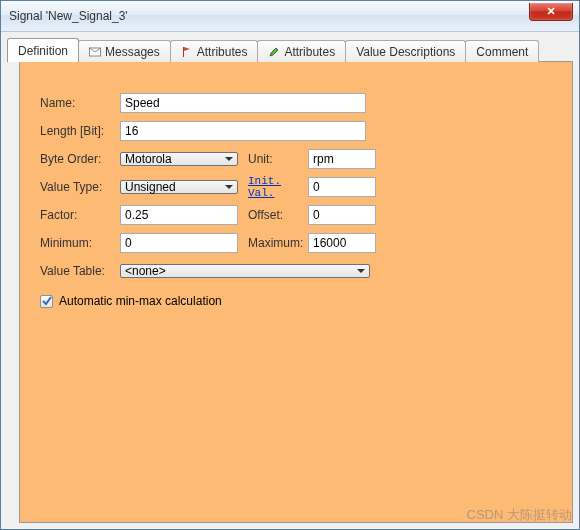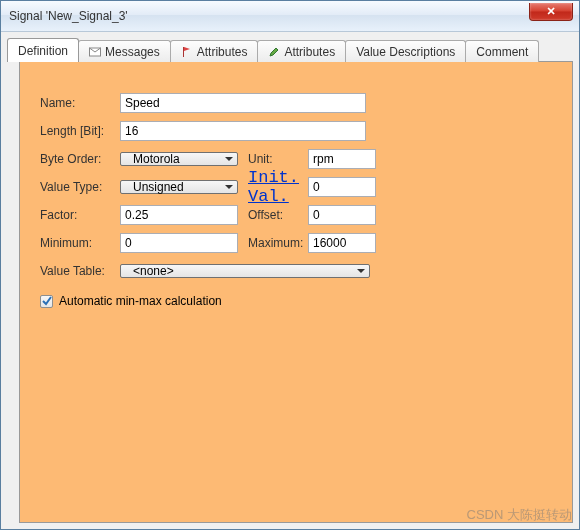--- a/index.html
+++ b/index.html
@@ -91,41 +91,41 @@
     margin-left: 12px;
   }
   .form-row {
     display: flex;
     align-items: center;
     height: 26px;
     margin-bottom: 2px;
   }
   .lbl1 { width: 80px; color: #333; }
   .lbl2 { width: 60px; color: #333; margin-left: 10px; }
-  .lbl2.link { color: #0033cc; text-decoration: underline; font-family: "Courier New", monospace; font-size: 17px; }
+  .lbl2.link { color: #0033cc; text-decoration: underline; font-family: "Courier New", monospace; font-size: 11px; }
   .text-input {
     height: 20px;
     border: 1px solid #abadb3;
     background: #fff;
     padding: 0 4px;
     font-family: inherit;
     font-size: 12px;
   }
   .w230 { width: 246px; }
   .w118 { width: 118px; }
   .w70 { width: 68px; }
   .combo {
     height: 14px;
     width: 118px;
     border: 1px solid #707070;
     border-radius: 2px;
     background: linear-gradient(to bottom,#f7f7f7,#e5e5e5);
     display: flex;
     align-items: center;
-    padding: 0 12px;
+    padding: 0 4px;
     position: relative;
   }
   .combo.wide { width: 250px; }
   .combo-arrow {
     position: absolute;
     right: 4px;
     top: 50%;
     transform: translateY(-50%);
     width: 0; height: 0;
     border-left: 4px solid transparent;

